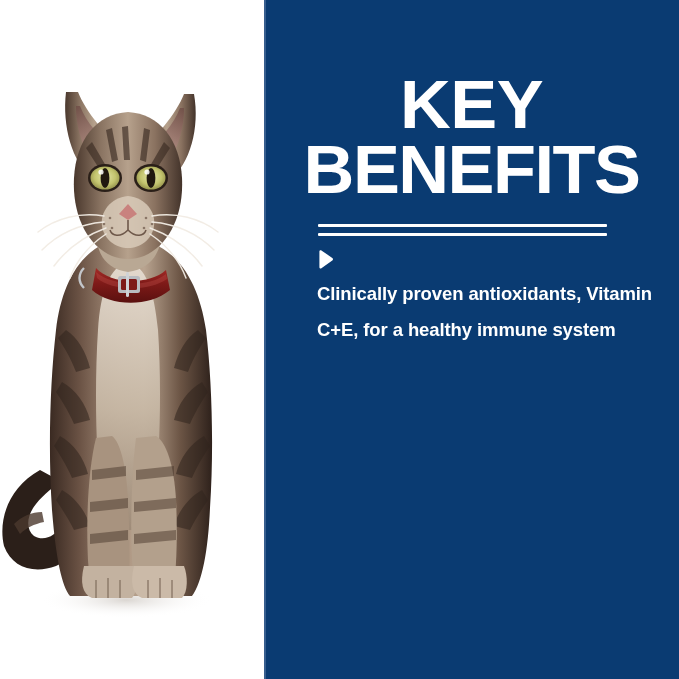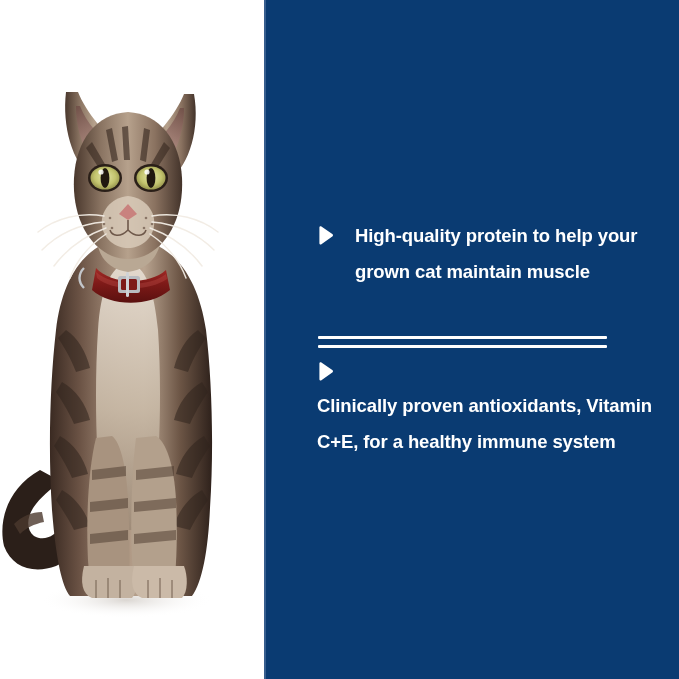--- a/index.html
+++ b/index.html
@@ -290,31 +290,27 @@
         <path d="M150 234 C 168 246 180 262 186 278"></path>
       </g>
     </svg>
 
   </div>
 
   <div class="benefits-panel">
 
     <div class="panel-edge"></div>
 
+    <h1 class="headline">
+      <span class="headline-line line-1">KEY</span>
+      <span class="headline-line line-2">BENEFITS</span>
+    </h1>
 
     <div class="benefit-list">
 
-      <div class="benefit-item b1">
-        <span class="bullet-marker">
-          <svg width="17" height="19" viewBox="0 0 17 19" aria-hidden="true">
-            <path d="M2.4 1.6 C2.4 0.5 3.5 -0.1 4.4 0.5 L15.3 7.9 C16.2 8.5 16.2 9.8 15.3 10.4 L4.4 18.3 C3.5 18.9 2.4 18.3 2.4 17.2 Z" fill="#ffffff"></path>
-          </svg>
-        </span>
-        <span class="benefit-text">High-quality protein to help your grown cat maintain muscle</span>
-      </div>
 
       <div class="benefit-divider"></div>
 
 
       <div class="benefit-divider"></div>
 
       <div class="benefit-item b3">
         <span class="bullet-marker">
           <svg width="17" height="19" viewBox="0 0 17 19" aria-hidden="true">
             <path d="M2.4 1.6 C2.4 0.5 3.5 -0.1 4.4 0.5 L15.3 7.9 C16.2 8.5 16.2 9.8 15.3 10.4 L4.4 18.3 C3.5 18.9 2.4 18.3 2.4 17.2 Z" fill="#ffffff"></path>

